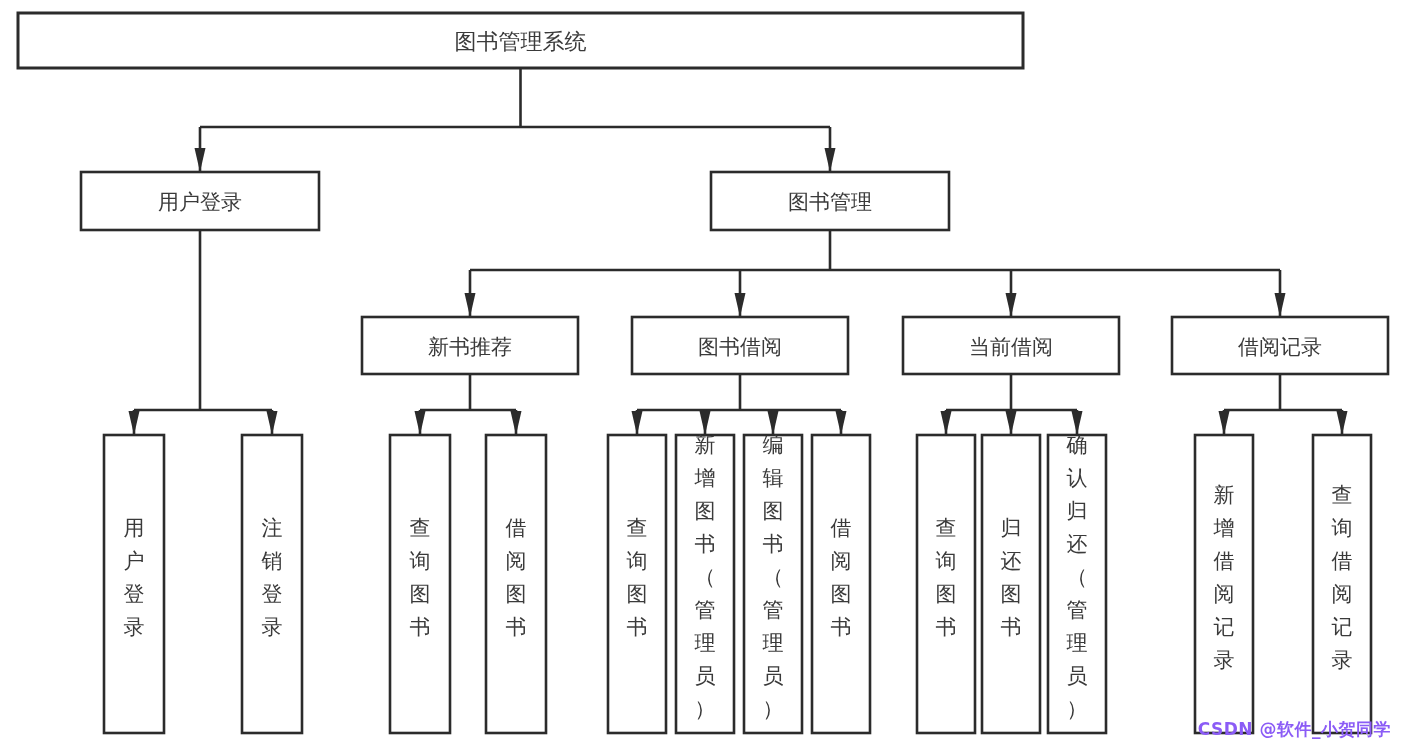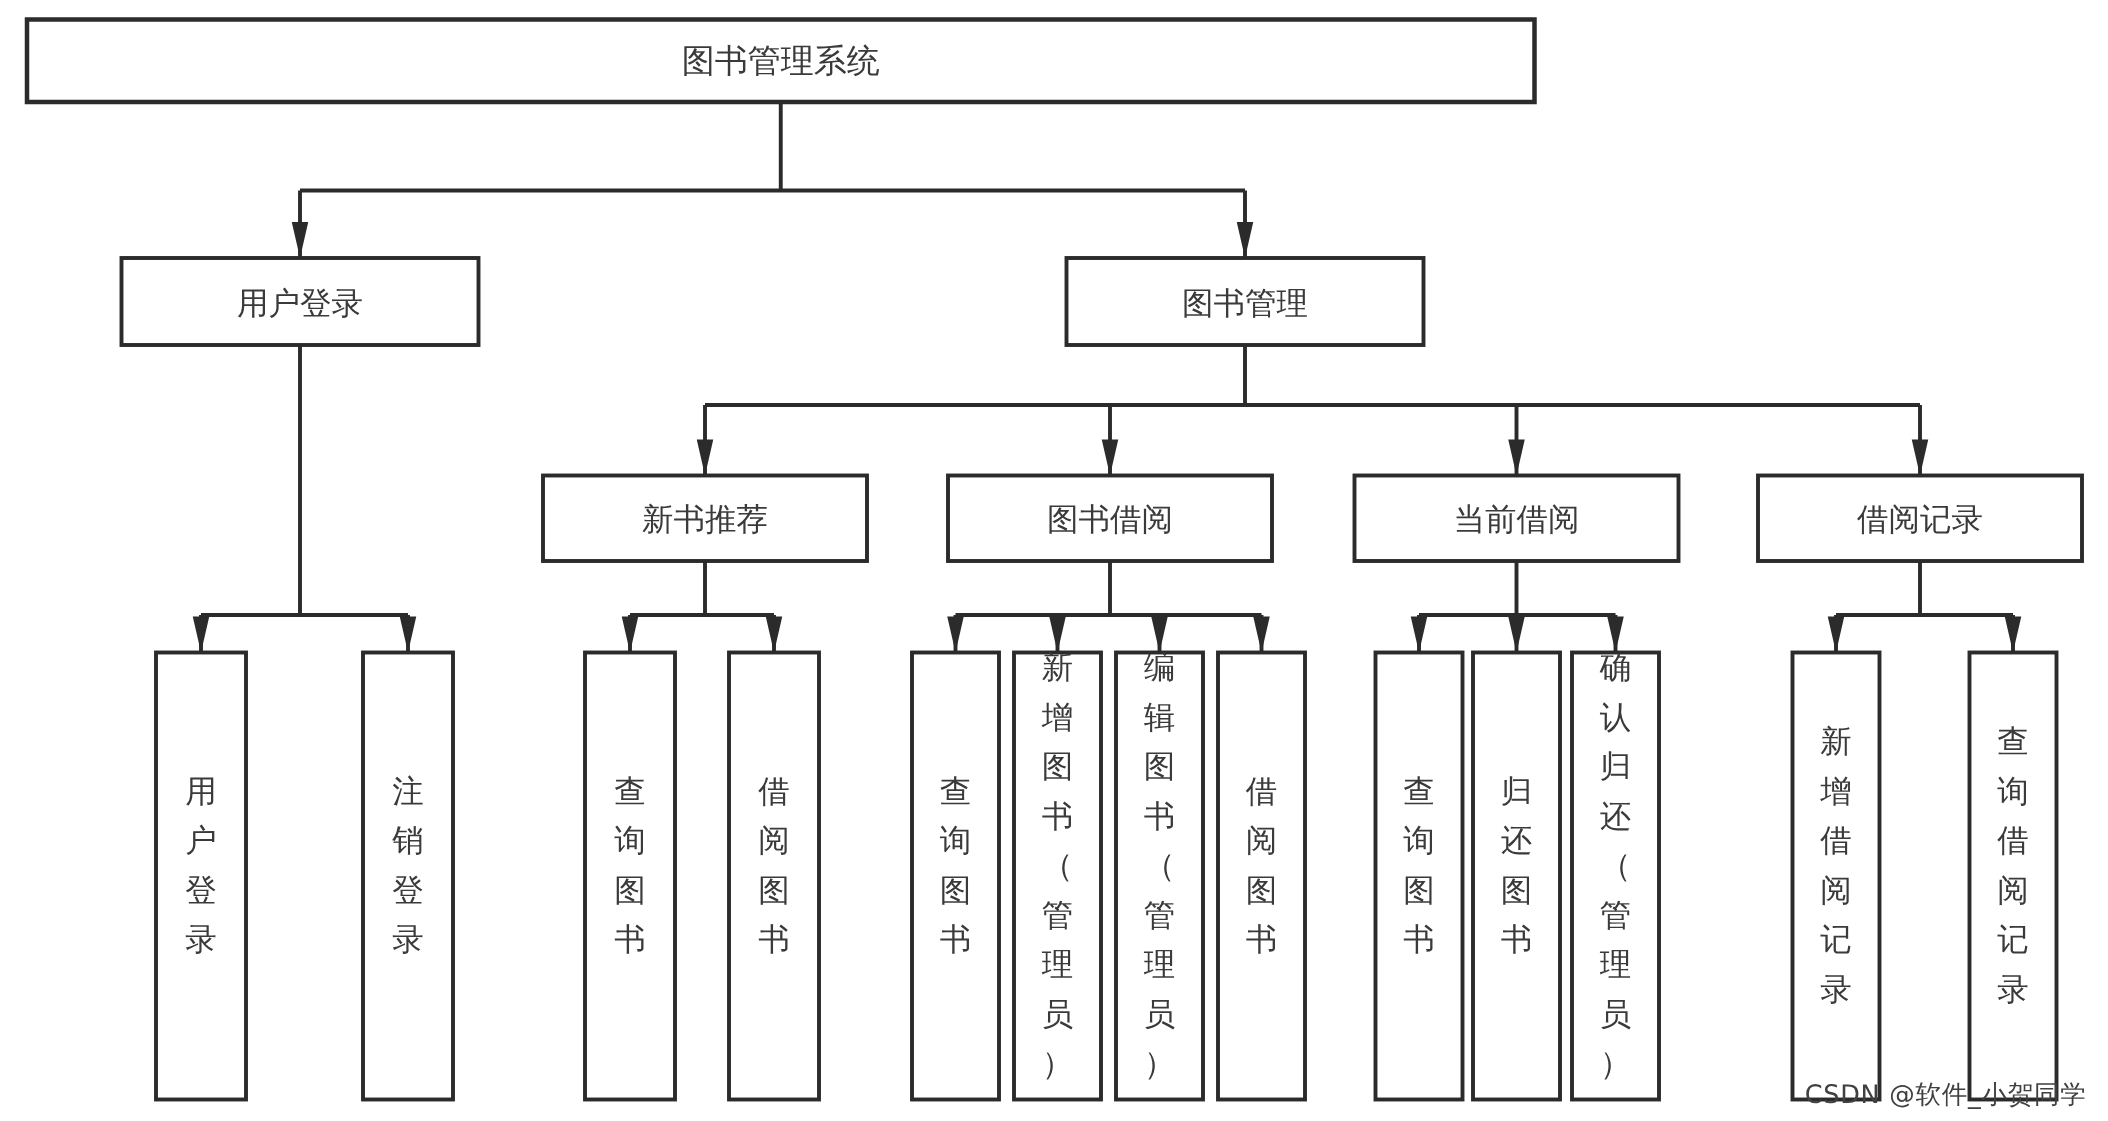--- a/index.html
+++ b/index.html
@@ -61,24 +61,25 @@
     font-family: "DejaVu Sans", "Liberation Sans", sans-serif;
     font-size: 21px;
     text-anchor: middle;
   }
   .watermark {
     position: absolute;
     right: 14px;
     bottom: 6px;
     font-family: "DejaVu Sans", "Liberation Sans", sans-serif;
     font-size: 17px;
-    color: #404040;
+    color: #8b5cf6;
     letter-spacing: 0.5px;
     white-space: nowrap;
     pointer-events: none;
+    font-weight: bold;
   }
 </style>
 </head>
 <body>
 
 <div id="diagram-root">
   <svg class="flowchart" viewBox="0 0 1405 747" xmlns="http://www.w3.org/2000/svg">
     <g id="connectors-layer">
         <path d="M 520.5 68 L 520.5 127" class="connector"></path>
         <path d="M 200 127 L 830 127" class="connector"></path>

